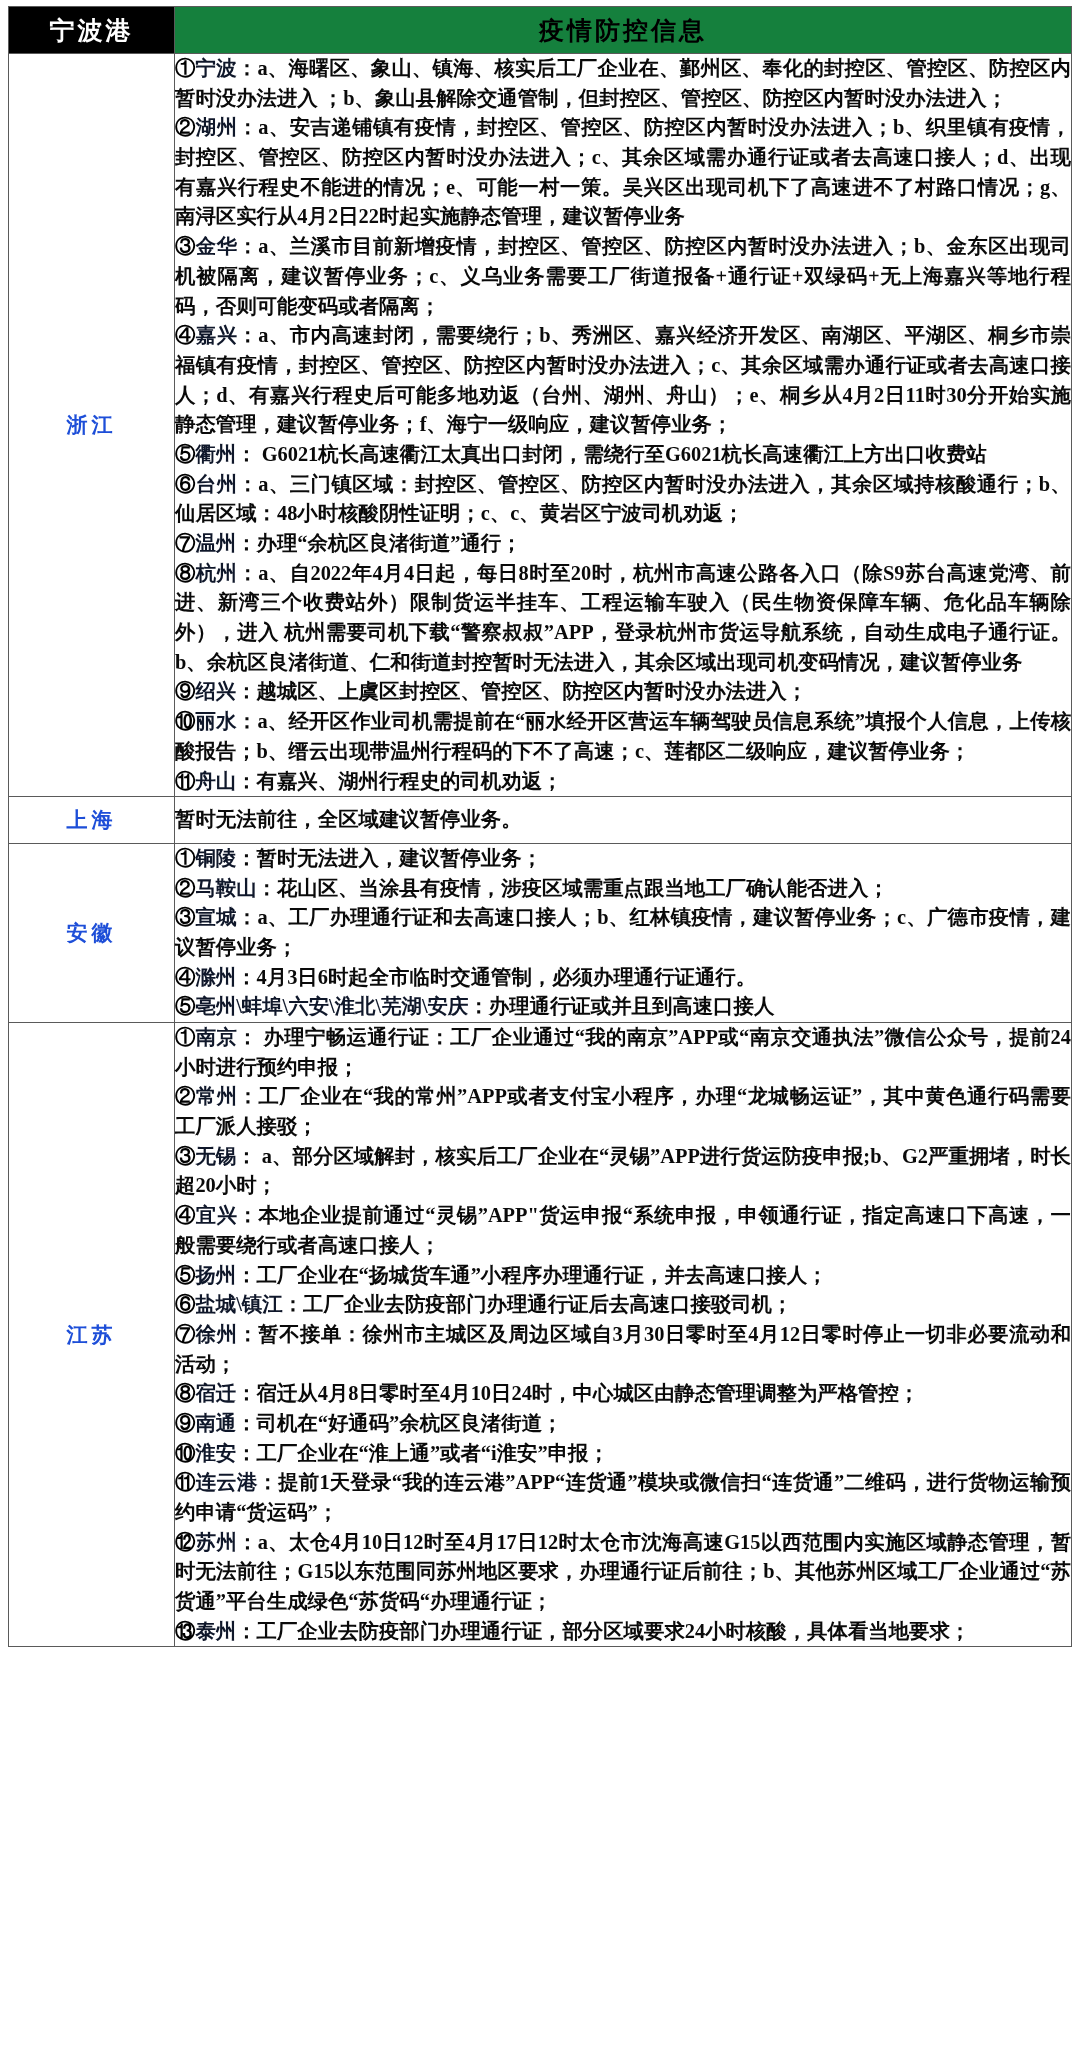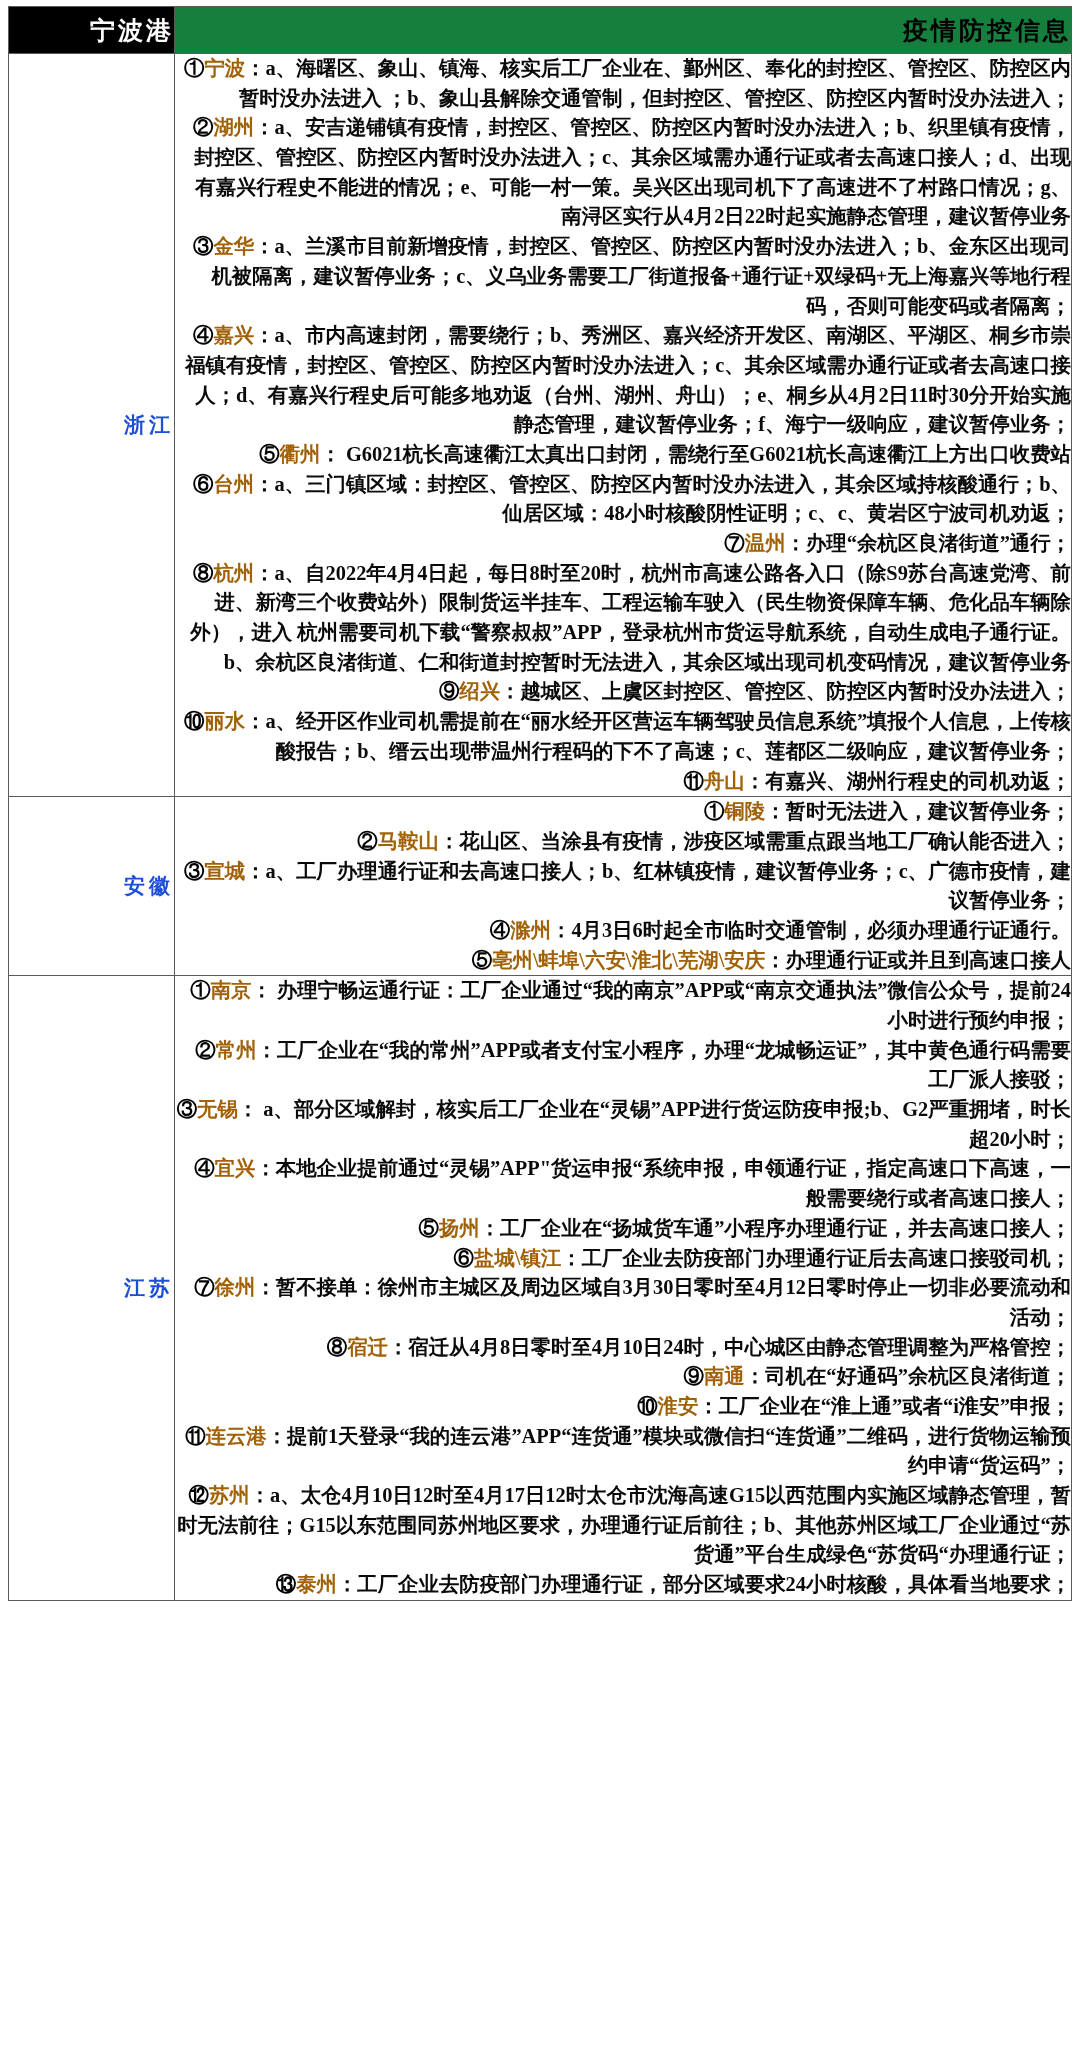--- a/index.html
+++ b/index.html
@@ -21,21 +21,20 @@
   }
   table.info-table {
     width: 1064px;
     border-collapse: collapse;
     table-layout: fixed;
   }
   table.info-table td, table.info-table th {
     border: 1.5px solid #5a5a5a;
     vertical-align: middle;
     padding: 0;
-    text-align: right;
   }
   
   .hdr-left {
     background: #000000;
     color: #ffffff;
     width: 166px;
     text-align: center;
     font-size: 25px;
     font-weight: bold;
     letter-spacing: 3px;
@@ -81,21 +80,21 @@
   .content.single {
     padding-top: 8px;
     padding-bottom: 8px;
   }
   .item {
     margin: 0;
     padding: 0;
     text-indent: 0;
   }
   .city {
-    color: #a16207;
+    color: #0f172a;
   }
   .num {
     color: #000000;
   }
 </style>
 </head>
 <body>
 
 <div class="page">
   <table class="info-table">
@@ -120,20 +119,26 @@
             <div class="item"><span class="num">⑤</span><span class="city">衢州</span><span>： G6021杭长高速衢江太真出口封闭，需绕行至G6021杭长高速衢江上方出口收费站</span></div>
             <div class="item"><span class="num">⑥</span><span class="city">台州</span><span>：a、三门镇区域：封控区、管控区、防控区内暂时没办法进入，其余区域持核酸通行；b、仙居区域：48小时核酸阴性证明；c、c、黄岩区宁波司机劝返；</span></div>
             <div class="item"><span class="num">⑦</span><span class="city">温州</span><span>：办理“余杭区良渚街道”通行；</span></div>
             <div class="item"><span class="num">⑧</span><span class="city">杭州</span><span>：a、自2022年4月4日起，每日8时至20时，杭州市高速公路各入口（除S9苏台高速党湾、前进、新湾三个收费站外）限制货运半挂车、工程运输车驶入（民生物资保障车辆、危化品车辆除外），进入 杭州需要司机下载“警察叔叔”APP，登录杭州市货运导航系统，自动生成电子通行证。b、余杭区良渚街道、仁和街道封控暂时无法进入，其余区域出现司机变码情况，建议暂停业务</span></div>
             <div class="item"><span class="num">⑨</span><span class="city">绍兴</span><span>：越城区、上虞区封控区、管控区、防控区内暂时没办法进入；</span></div>
             <div class="item"><span class="num">⑩</span><span class="city">丽水</span><span>：a、经开区作业司机需提前在“丽水经开区营运车辆驾驶员信息系统”填报个人信息，上传核酸报告；b、缙云出现带温州行程码的下不了高速；c、莲都区二级响应，建议暂停业务；</span></div>
             <div class="item"><span class="num">⑪</span><span class="city">舟山</span><span>：有嘉兴、湖州行程史的司机劝返；</span></div>
           </td>
         </tr>
         <tr>
+          <td class="prov">上海</td>
+          <td class="content single">
+            <div class="item">暂时无法前往，全区域建议暂停业务。</div>
+          </td>
+        </tr>
+        <tr>
           <td class="prov">安徽</td>
           <td class="content">
             <div class="item"><span class="num">①</span><span class="city">铜陵</span><span>：暂时无法进入，建议暂停业务；</span></div>
             <div class="item"><span class="num">②</span><span class="city">马鞍山</span><span>：花山区、当涂县有疫情，涉疫区域需重点跟当地工厂确认能否进入；</span></div>
             <div class="item"><span class="num">③</span><span class="city">宣城</span><span>：a、工厂办理通行证和去高速口接人；b、红林镇疫情，建议暂停业务；c、广德市疫情，建议暂停业务；</span></div>
             <div class="item"><span class="num">④</span><span class="city">滁州</span><span>：4月3日6时起全市临时交通管制，必须办理通行证通行。</span></div>
             <div class="item"><span class="num">⑤</span><span class="city">亳州\蚌埠\六安\淮北\芜湖\安庆</span><span>：办理通行证或并且到高速口接人</span></div>
           </td>
         </tr>
         <tr>

